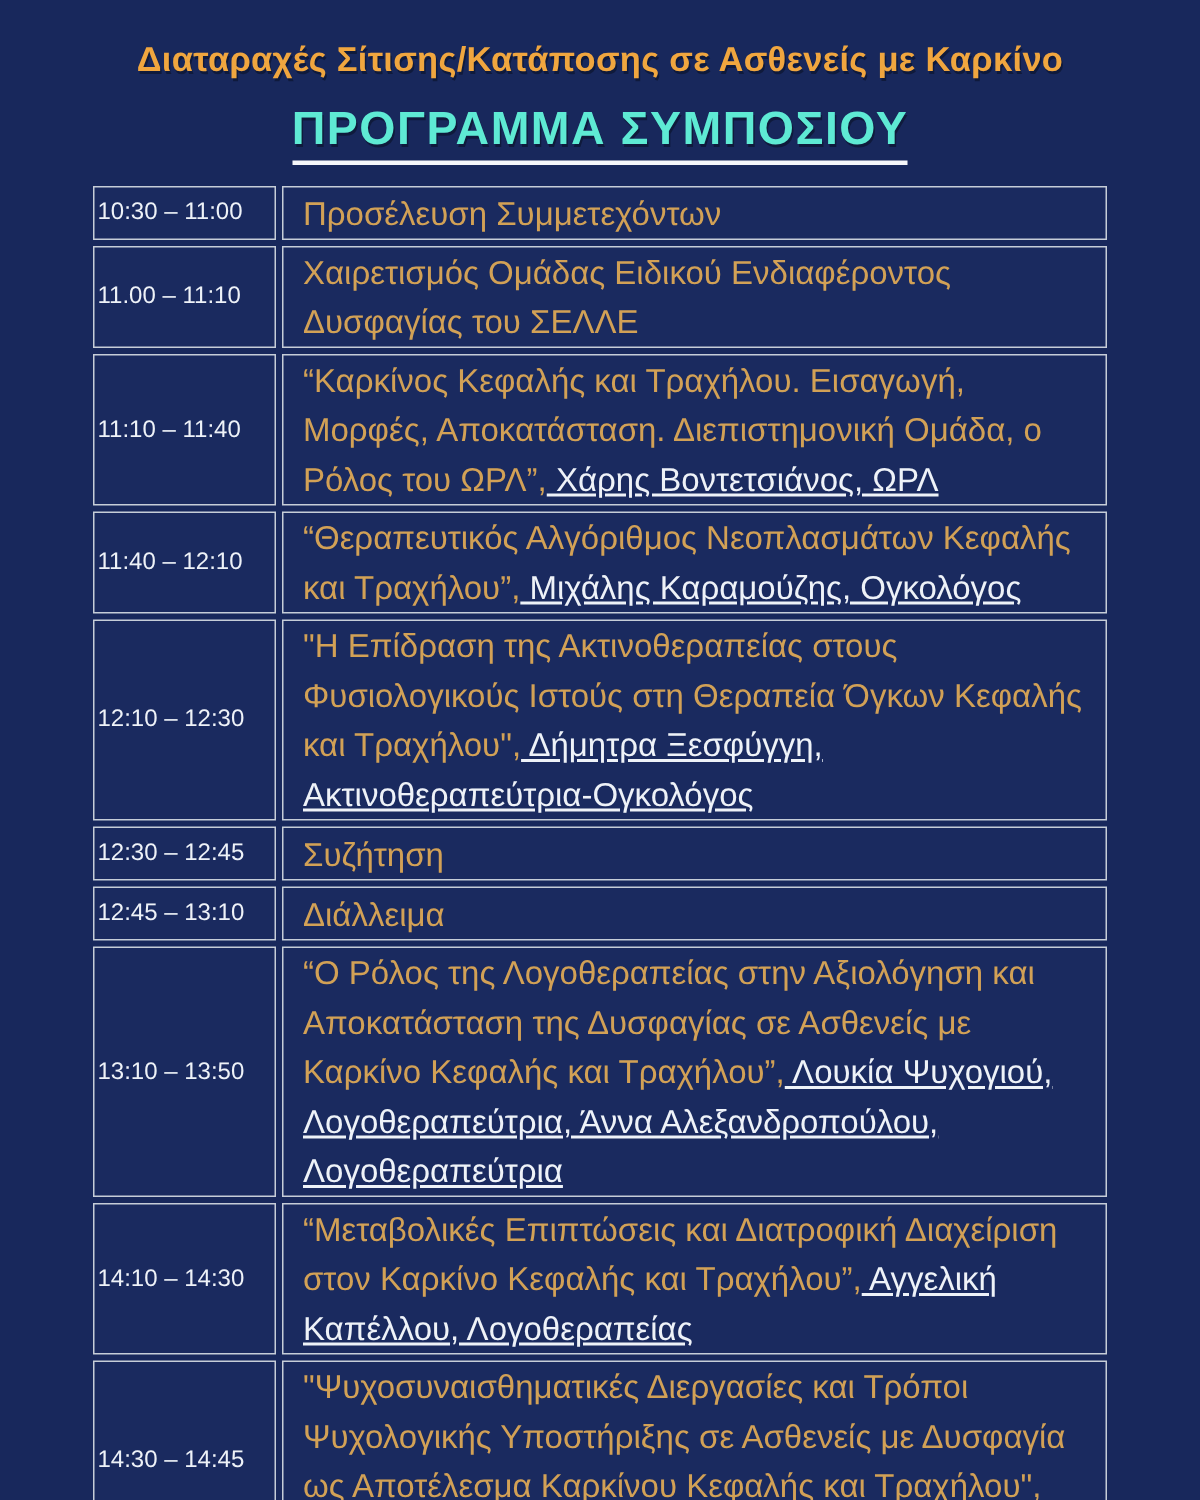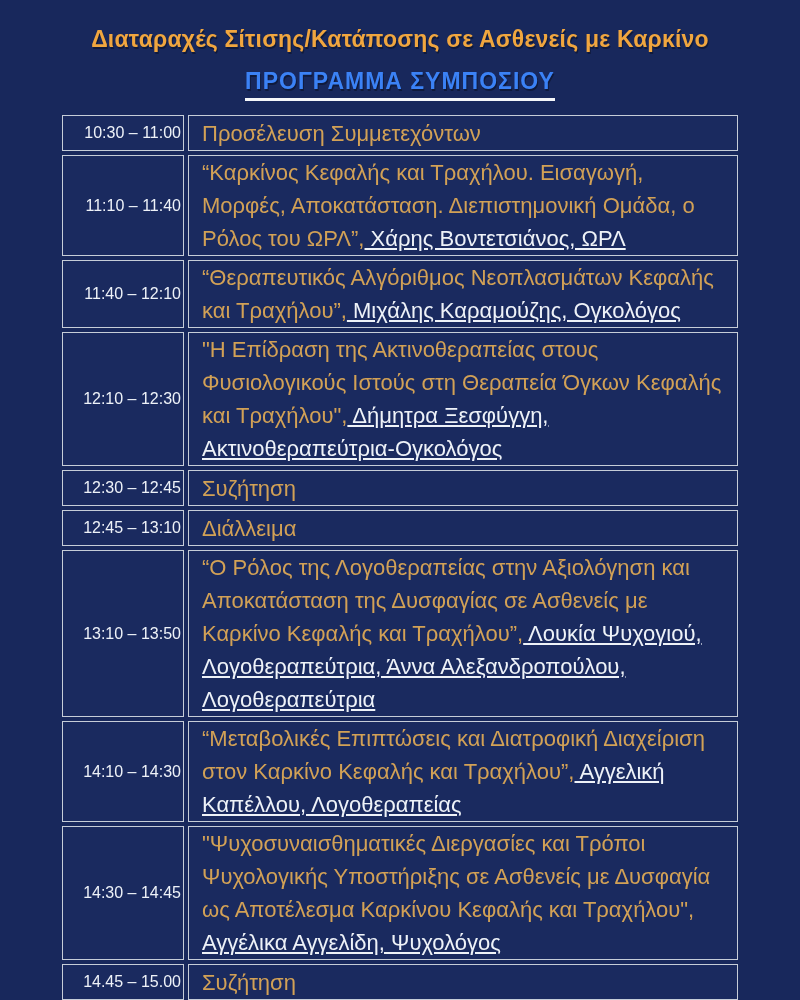--- a/index.html
+++ b/index.html
@@ -31,22 +31,22 @@
     white-space: nowrap;
     text-shadow: 1px 2px 0 rgba(0,0,0,0.35);
     letter-spacing: 0.2px;
   }
   .heading-wrap {
     text-align: center;
     margin-top: 7px;
   }
   .heading {
     display: inline-block;
-    color: #3b82f6;
-    font-size: 23px;
+    color: #5eead4;
+    font-size: 31px;
     font-weight: bold;
     letter-spacing: 1px;
     border-bottom: 3px solid #f5f7fa;
     padding-bottom: 3px;
     text-shadow: 1px 2px 0 rgba(0,0,0,0.35);
     white-space: nowrap;
   }
   table.program {
     margin-left: 58px;
     margin-top: 10px;
@@ -55,21 +55,21 @@
     border-spacing: 4px;
     table-layout: fixed;
   }
   table.program td {
     border: 1px solid #c6cdd8;
     vertical-align: middle;
     background: #1a2a5f;
   }
   td.time-cell {
     width: 116px;
-    text-align: right;
+    text-align: left;
     color: #eef2f8;
     font-size: 16px;
     white-space: nowrap;
     padding: 8px 2px;
   }
   td.session-cell {
     padding: 0 13px;
     font-size: 22px;
     line-height: 1.5;
     color: #d2a156;
@@ -86,20 +86,24 @@
     <div class="heading-wrap">
       <span class="heading">ΠΡΟΓΡΑΜΜΑ ΣΥΜΠΟΣΙΟΥ</span>
     </div>
   </div>
 
   <table class="program">
     <tbody>
         <tr>
           <td class="time-cell">10:30 – 11:00</td>
           <td class="session-cell"><span class="gold">Προσέλευση Συμμετεχόντων</span></td>
+        </tr>
+        <tr>
+          <td class="time-cell">11.00 – 11:10</td>
+          <td class="session-cell"><span class="gold">Χαιρετισμός Ομάδας Ειδικού Ενδιαφέροντος Δυσφαγίας του ΣΕΛΛΕ</span></td>
         </tr>
         <tr>
           <td class="time-cell">11:10 – 11:40</td>
           <td class="session-cell"><span class="gold">“Καρκίνος Κεφαλής και Τραχήλου. Εισαγωγή, Μορφές, Αποκατάσταση. Διεπιστημονική Ομάδα, ο Ρόλος του ΩΡΛ”,</span><span class="white"> Χάρης Βοντετσιάνος, ΩΡΛ</span></td>
         </tr>
         <tr>
           <td class="time-cell">11:40 – 12:10</td>
           <td class="session-cell"><span class="gold">“Θεραπευτικός Αλγόριθμος Νεοπλασμάτων Κεφαλής και Τραχήλου”,</span><span class="white"> Μιχάλης Καραμούζης, Ογκολόγος</span></td>
         </tr>
         <tr>

